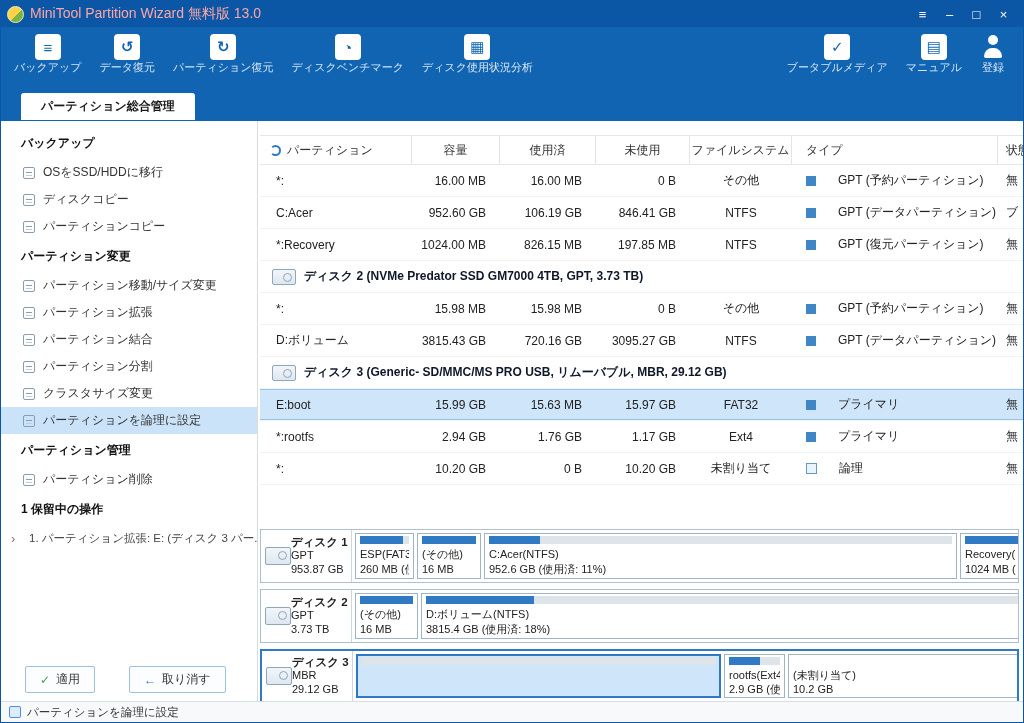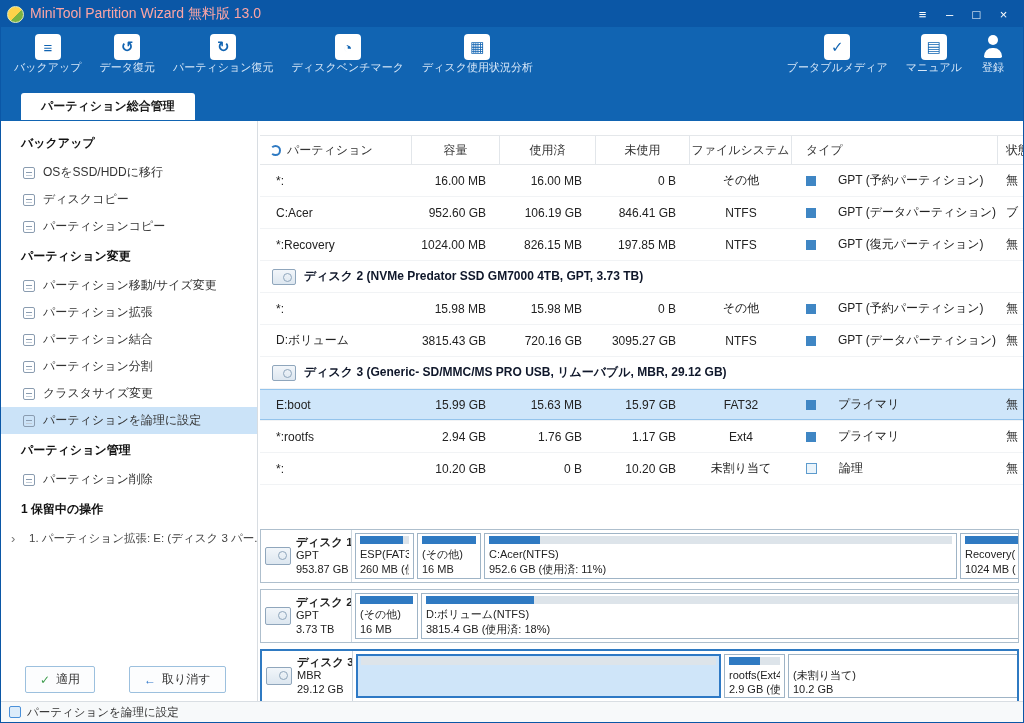--- a/index.html
+++ b/index.html
@@ -71,21 +71,21 @@
   .diskrow{display:flex;align-items:center;gap:8px;padding-left:12px;font-weight:bold;font-size:12px;color:#0f172a}
   .square{width:10px;height:10px;background:#3f86c4;flex:none}
   .square.outline{background:#eaf4fb;border:1px solid #5d9bcd;width:9px;height:9px}
   .drive-ico{width:24px;height:16px;border:1px solid #8fa6bc;border-radius:2px;background:linear-gradient(#f2f6fa,#dde7f0);position:relative;flex:none;box-sizing:border-box}
   .drive-ico::after{content:"";position:absolute;right:3px;top:3px;width:7px;height:7px;border:1px solid #8fa6bc;border-radius:50%}
 
   
   .dm{margin-top:44px;padding-right:4px}
   .strip{height:54px;border:1px solid #aebfcd;margin-bottom:6px;display:flex;background:#fff;box-sizing:border-box;overflow:hidden}
   .strip.sel{border:2px solid #2f7ac2}
-  .dinfo{width:86px;flex:none;border-right:1px solid #ccd6de;display:flex;align-items:center;gap:5px;padding-left:4px;overflow:hidden}
+  .dinfo{width:86px;flex:none;border-right:1px solid #ccd6de;display:flex;align-items:center;padding-left:4px;overflow:hidden}
   .dinfo .drive-ico{width:26px;height:18px}
   .dtext{font-size:11px;line-height:1.25;color:#222;white-space:nowrap}
   .dname{font-weight:bold;font-size:11.5px}
   .blocks{flex:1;display:flex;gap:3px;padding:3px;overflow:hidden}
   .blk{flex:none;border:1px solid #9fb4c6;padding:2px 4px;font-size:11px;color:#222;overflow:hidden;display:flex;flex-direction:column;box-sizing:border-box;background:#fff}
   .blk.sel{border:2px solid #2e79c5;background:#cfe5f9;padding:1px 3px}
   .bar{height:8px;background:#dde4ea;margin-bottom:3px;position:relative;flex:none}
   .bar.none{background:transparent}
   .bar .fill{position:absolute;left:0;top:0;bottom:0;background:#2f7ac2}
   .bl{white-space:nowrap;overflow:hidden;line-height:1.35}

